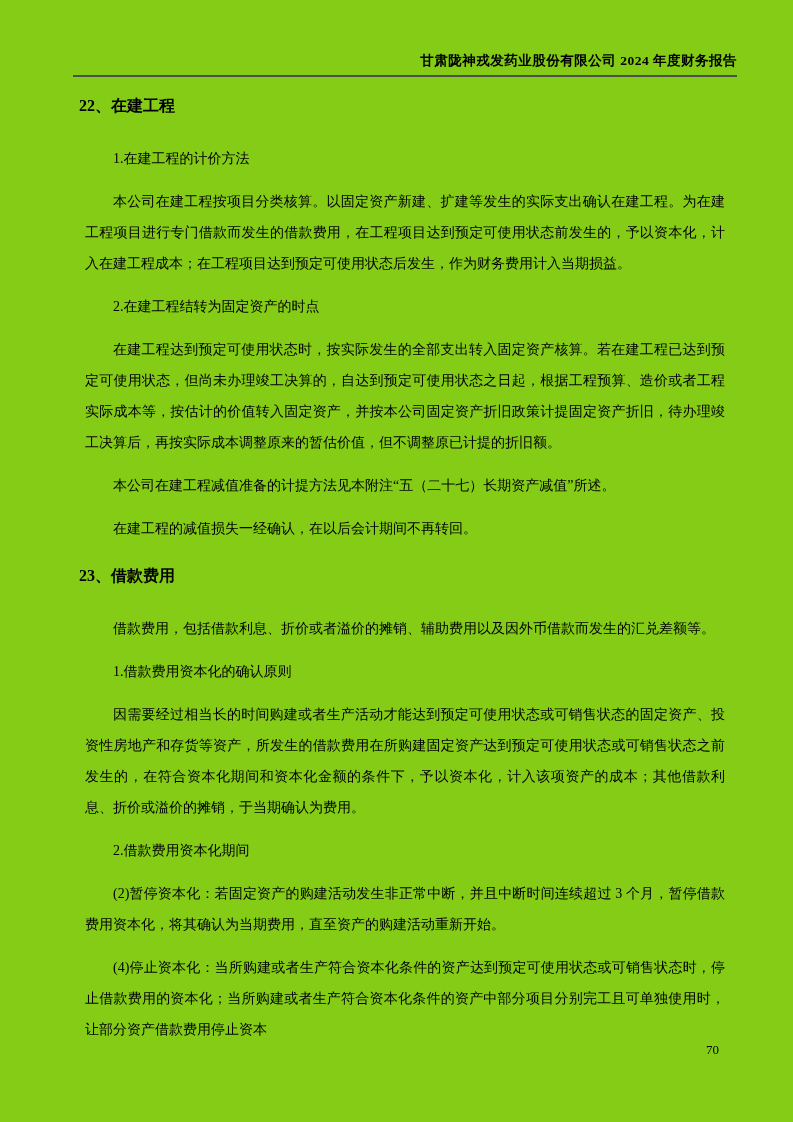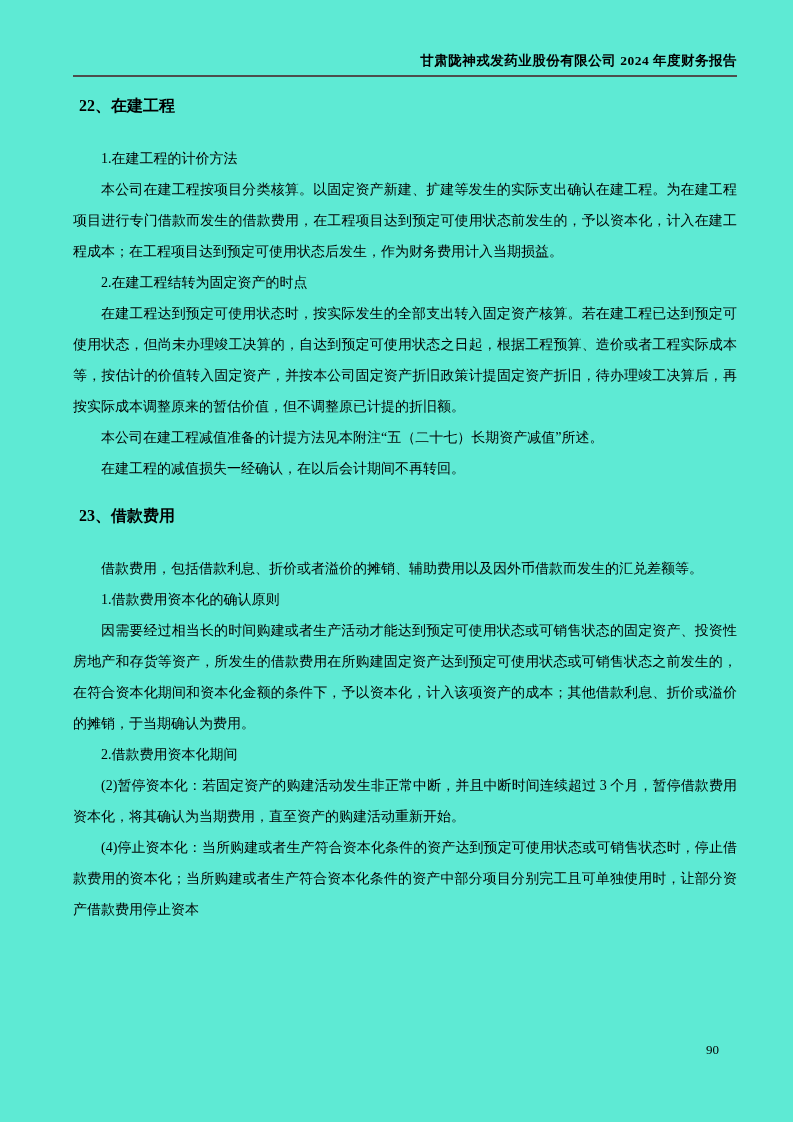--- a/index.html
+++ b/index.html
@@ -4,21 +4,21 @@
 <style>
   html, body {
     margin: 0;
     padding: 0;
     background: #ffffff;
   }
   .page {
     position: relative;
     width: 793px;
     height: 1122px;
-    background: #5eead4;
+    background: #84cc16;
     color: #000000;
     font-family: "Liberation Serif", "DejaVu Serif", serif;
     overflow: hidden;
   }
   .page-header {
     position: absolute;
     top: 0;
     left: 73px;
     width: 664px;
     padding-top: 52px;
@@ -40,21 +40,21 @@
   }
   .section-heading {
     font-size: 16px;
     font-weight: bold;
     margin: 14px 0 26px 6px;
   }
   .section-heading.second {
     margin-top: 22px;
   }
   .content p {
-    margin: 0;
+    margin: 12px;
     font-size: 14px;
     line-height: 31px;
     text-indent: 2em;
     text-align: justify;
   }
   .page-number {
     position: absolute;
     bottom: 64px;
     right: 74px;
     font-size: 13px;
@@ -84,15 +84,15 @@
 
     <p>借款费用，包括借款利息、折价或者溢价的摊销、辅助费用以及因外币借款而发生的汇兑差额等。</p>
     <p>1.借款费用资本化的确认原则</p>
     <p>因需要经过相当长的时间购建或者生产活动才能达到预定可使用状态或可销售状态的固定资产、投资性房地产和存货等资产，所发生的借款费用在所购建固定资产达到预定可使用状态或可销售状态之前发生的，在符合资本化期间和资本化金额的条件下，予以资本化，计入该项资产的成本；其他借款利息、折价或溢价的摊销，于当期确认为费用。</p>
     <p>2.借款费用资本化期间</p>
     <p>(2)暂停资本化：若固定资产的购建活动发生非正常中断，并且中断时间连续超过 3 个月，暂停借款费用资本化，将其确认为当期费用，直至资产的购建活动重新开始。</p>
     <p>(4)停止资本化：当所购建或者生产符合资本化条件的资产达到预定可使用状态或可销售状态时，停止借款费用的资本化；当所购建或者生产符合资本化条件的资产中部分项目分别完工且可单独使用时，让部分资产借款费用停止资本</p>
 
   </div>
 
-  <div class="page-number">90</div>
+  <div class="page-number">70</div>
 
 </div>
 
 </body></html>

